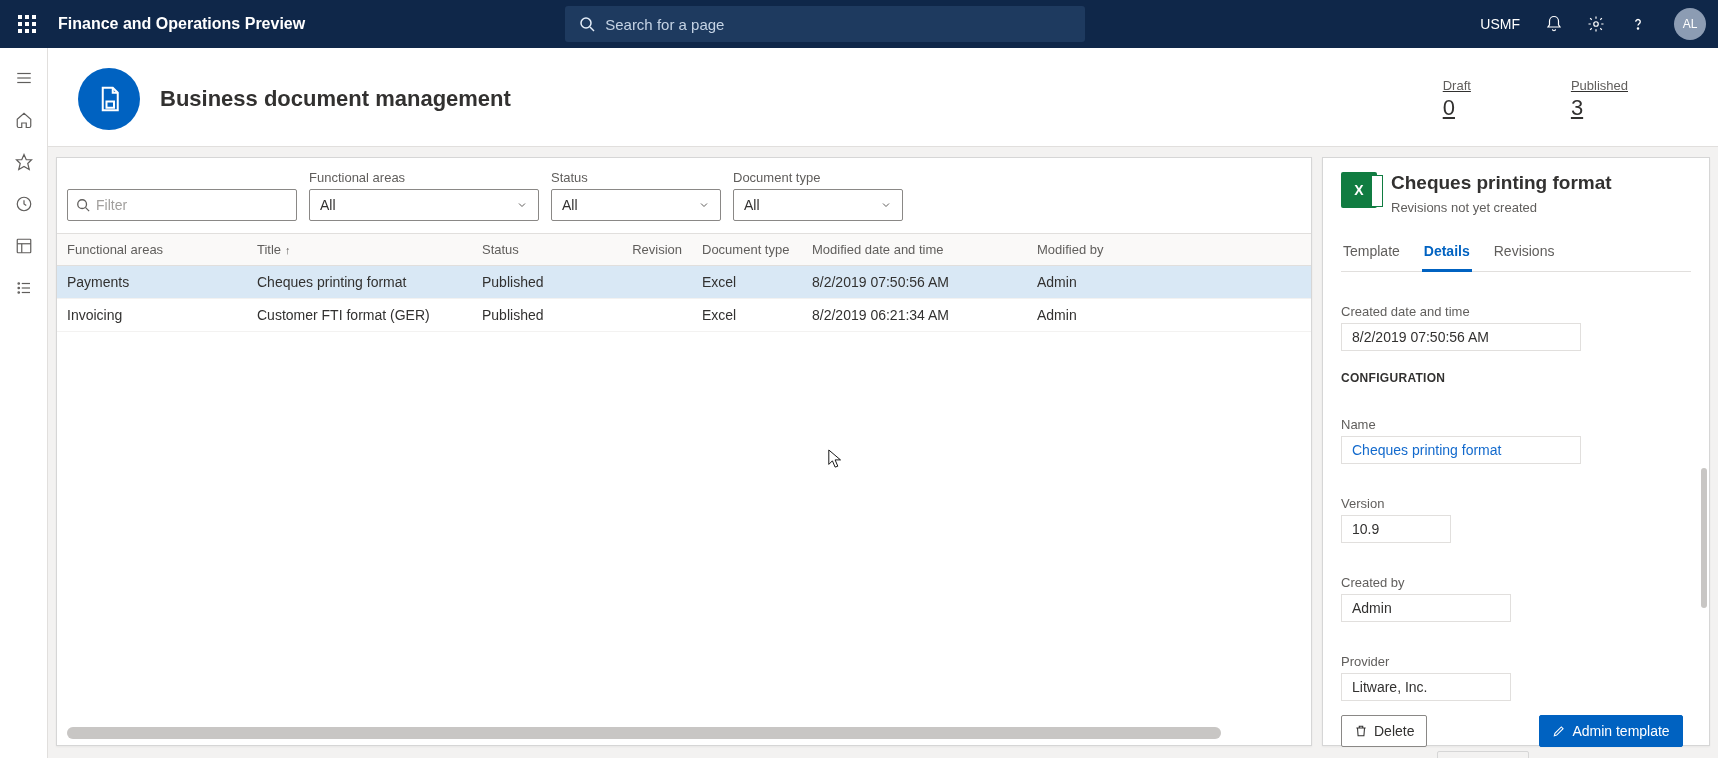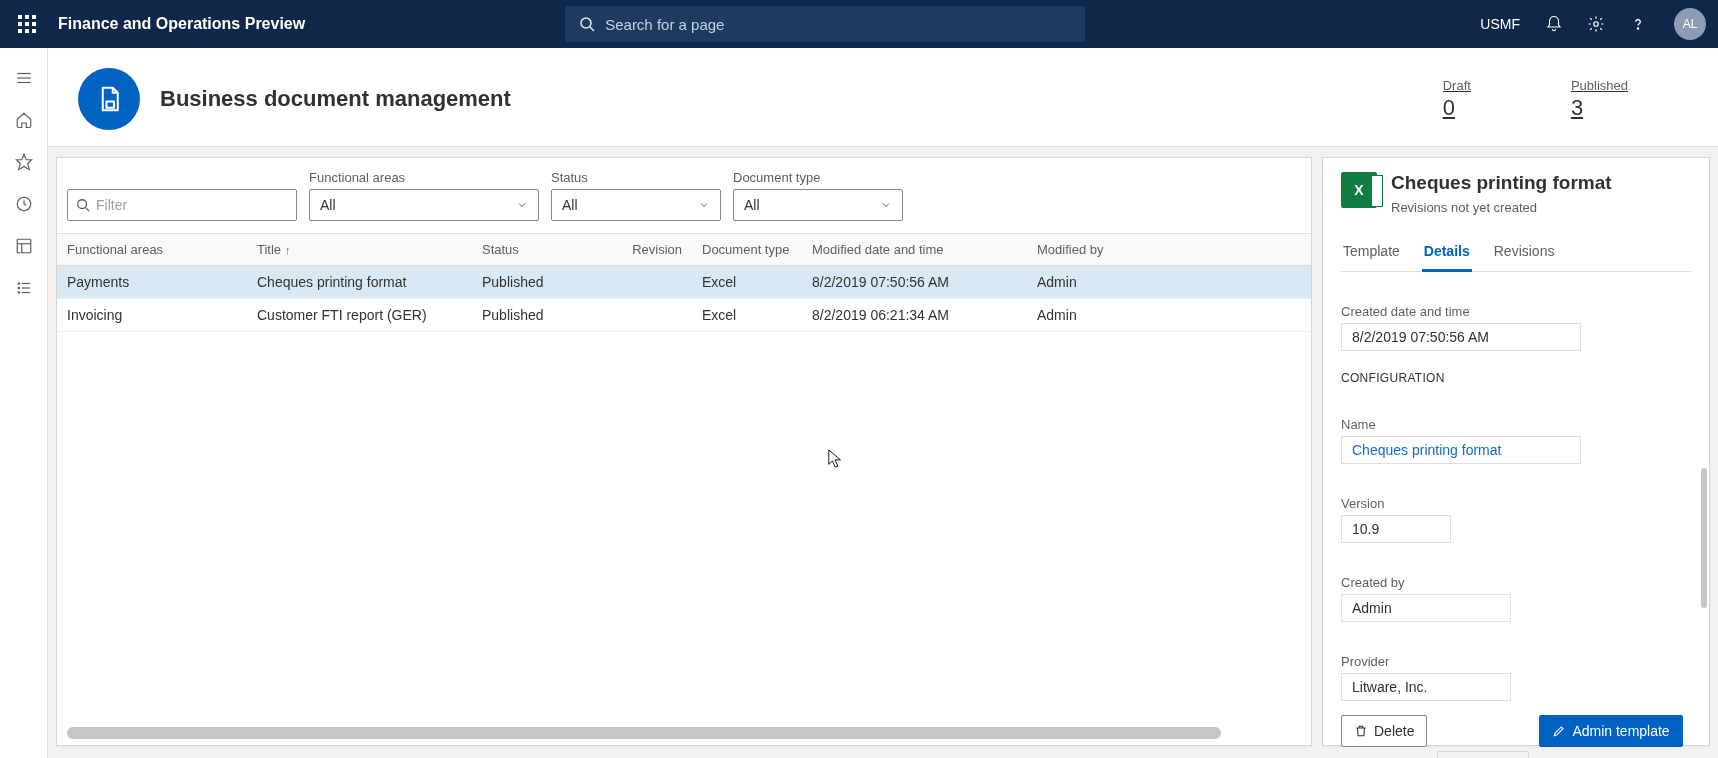--- a/index.html
+++ b/index.html
@@ -153,21 +153,21 @@
   .tabs { display:flex; gap:20px; margin-top:22px; border-bottom:1px solid #e1dfdd; }
   .tab { padding:6px 2px 10px 2px; font-size:14px;color:#605e5c;cursor:pointer;}
   .tab.active { color:#0062c1; font-weight:600; border-bottom:3px solid #0062c1; margin-bottom:-1px;}
   .field-lbl { font-size:13px;color:#605e5c;margin-top:32px;}
   .field-val {
     border:1px solid #e1dfdd; padding:5px 10px; margin-top:4px; font-size:14px;
     background:#fff; max-width:240px;
   }
   .field-val.small { max-width:110px; }
   .field-val.link { color:#136acd; border-color:#e1dfdd; max-width:240px; cursor:pointer;}
-  .section-head { font-size:12px;font-weight:400;color:#323130;margin-top:20px;letter-spacing:0.3px;}
+  .section-head { font-size:12px;font-weight:700;color:#323130;margin-top:20px;letter-spacing:0.3px;}
   .details-scroll { position:absolute; right:2px; top:310px; width:6px; height:140px; background:#c8c6c4; border-radius:3px;}
   .dc-actions {
     margin-top:auto; display:flex; gap:10px; padding-top:14px;
   }
   .btn {
     height:32px; padding:0 12px; display:flex;align-items:center;gap:6px;
     border-radius:2px; font-size:14px;cursor:pointer;
   }
   .btn-outline { border:1px solid #8a8886; background:#fff; color:#323130;}
   .btn-disabled { border:1px solid #d6d6d6; background:#f3f2f1; color:#1d4ed8; cursor:default;margin-top:36px;}
@@ -363,21 +363,21 @@
                 <td>Payments</td>
                 <td>Cheques printing format</td>
                 <td>Published</td>
                 <td style="text-align: right;"></td>
                 <td>Excel</td>
                 <td>8/2/2019 07:50:56 AM</td>
                 <td>Admin</td>
               </tr>
               <tr>
                 <td>Invoicing</td>
-                <td>Customer FTI report (GER)</td>
+                <td>Customer FTI format (GER)</td>
                 <td>Published</td>
                 <td style="text-align: right;"></td>
                 <td>Excel</td>
                 <td>8/2/2019 06:21:34 AM</td>
                 <td>Admin</td>
               </tr>
             </tbody>
         </table>
 
         <div class="hscroll">

